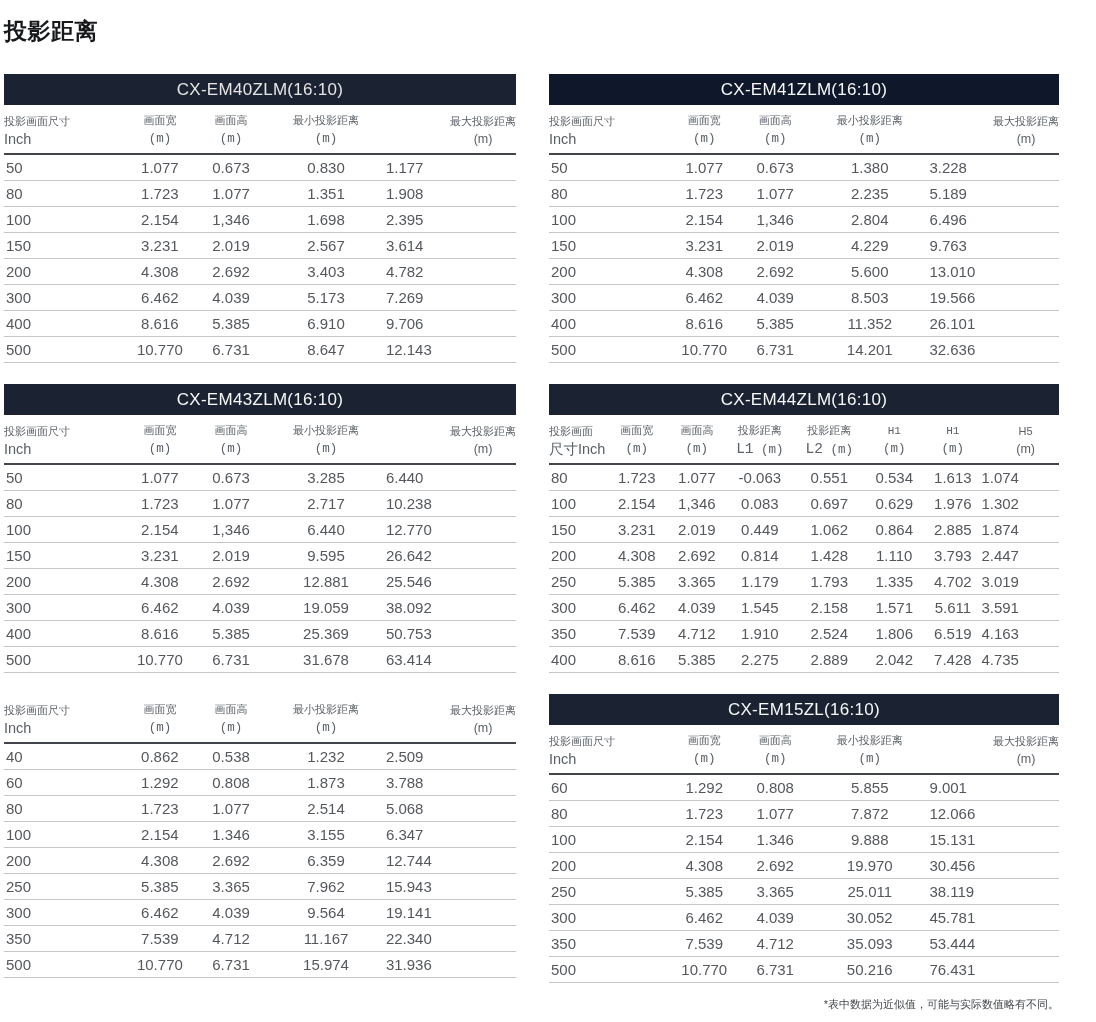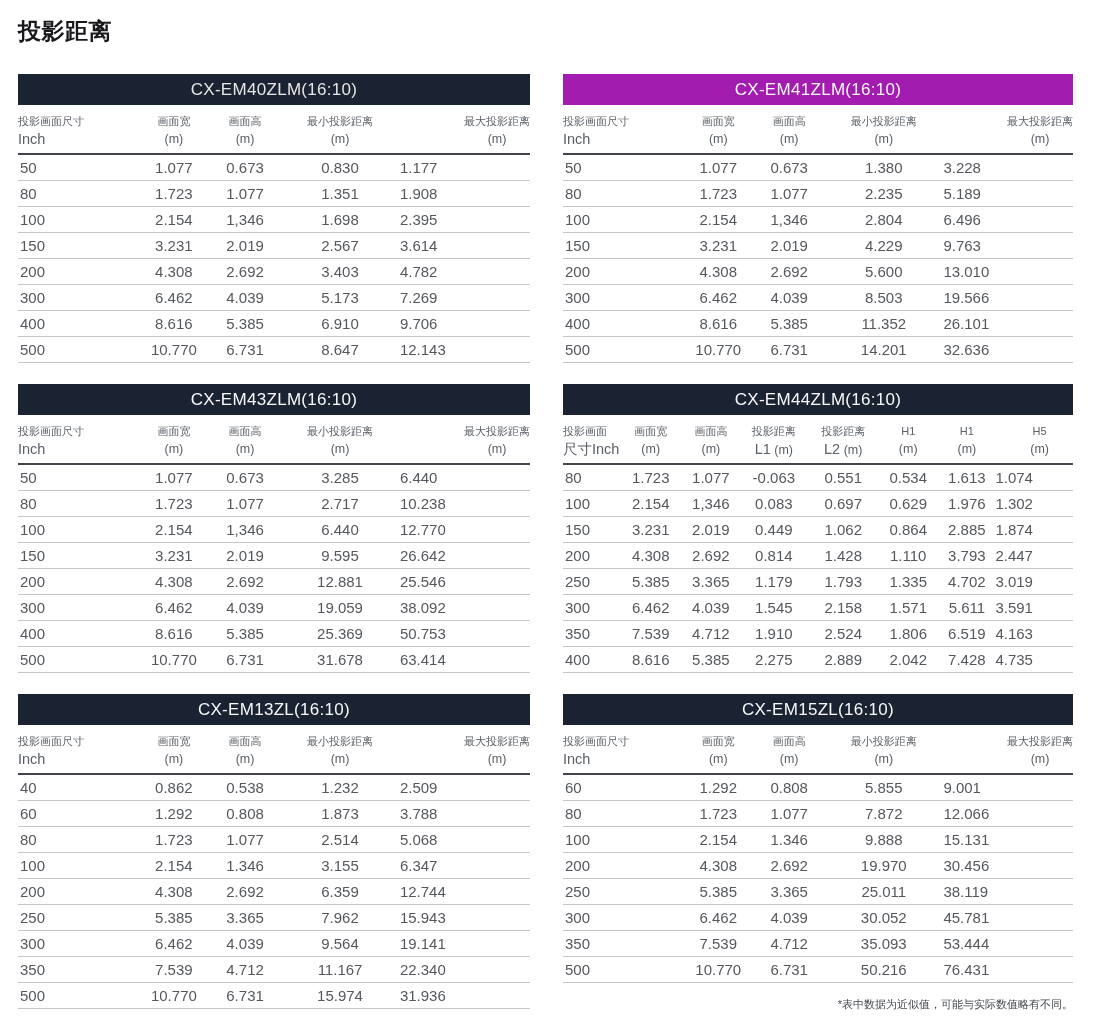--- a/index.html
+++ b/index.html
@@ -1,21 +1,21 @@
 <!DOCTYPE html>
 <html><head>
 <meta charset="utf-8">
 <style>
   html, body { margin: 0; padding: 0; background: #ffffff; }
   body {
     width: 1096px; height: 1022px; overflow: hidden;
     font-family: "Liberation Sans", "DejaVu Sans", sans-serif;
     -webkit-font-smoothing: antialiased;
   }
-  .page { padding: 16px 0 0 18px; width: 1055px; }
+  .page { padding: 16px 0 0 4px; width: 1055px; }
   .page-title {
     font-size: 23px; font-weight: bold; color: #17181b;
     letter-spacing: 0.5px; margin: 0 0 27px 0;
   }
   .grid {
     display: grid;
     grid-template-columns: 512px 510px;
     column-gap: 33px; row-gap: 21px;
     align-items: start;
   }
@@ -25,21 +25,21 @@
     display: flex; align-items: center; justify-content: center;
     font-size: 17px; font-weight: 500; letter-spacing: 0.3px;
   }
   table { width: 100%; border-collapse: collapse; table-layout: fixed; }
   thead th {
     font-weight: normal; color: #5a6067; vertical-align: top;
     padding: 7px 0 5px 0; border-bottom: 2px solid #42464c;
   }
   .hin { display: inline-block; }
   th.left-col { text-align: left; }
-  th.mid-col  { text-align: center; }
+  th.mid-col  { text-align: center; font-family: Liberation Mono, monospace; }
   th.last-col { text-align: right; }
   th.last-col .hin { text-align: center; }
   .hlabel { font-size: 11px; line-height: 19px; white-space: nowrap; }
   .hline2 { font-size: 12.5px; line-height: 16px; white-space: nowrap; }
   .hsub   { font-size: 14.5px; }
   .hunit  { font-size: 12.5px; }
   tbody td {
     height: 25px; padding: 0; font-size: 15px; color: #54585d;
     border-bottom: 1px solid #c5c6c8; white-space: nowrap;
   }
@@ -136,21 +136,21 @@
               <td class="mid-col">10.770</td>
               <td class="mid-col">6.731</td>
               <td class="mid-col">8.647</td>
               <td class="last-col">12.143</td>
             </tr>
           </tbody>
         </table>
     </section>
 
     <section class="tbl">
-      <div class="bar" style="background: #a21caf; color: rgb(247, 248, 249);">
+      <div class="bar" style="background: #0f172a; color: rgb(247, 248, 249);">
         <span>CX-EM41ZLM(16:10)</span>
       </div>
       <table class="t-std">
           <colgroup>
             <col style="width: 23.4%;">
             <col style="width: 14.1%;">
             <col style="width: 13.7%;">
             <col style="width: 23.4%;">
             <col style="width: 25.4%;">
           </colgroup>
@@ -412,23 +412,20 @@
               <td class="mid-col">2.889</td>
               <td class="mid-col">2.042</td>
               <td class="mid-col">7.428</td>
               <td class="last-col">4.735</td>
             </tr>
           </tbody>
         </table>
     </section>
 
     <section class="tbl">
-      <div class="bar" style="background: rgb(27, 34, 49); color: rgb(247, 248, 249);">
-        <span>CX-EM13ZL(16:10)</span>
-      </div>
       <table class="t-std">
           <colgroup>
             <col style="width: 23.4%;">
             <col style="width: 14.1%;">
             <col style="width: 13.7%;">
             <col style="width: 23.4%;">
             <col style="width: 25.4%;">
           </colgroup>
           <thead>
             <tr>

